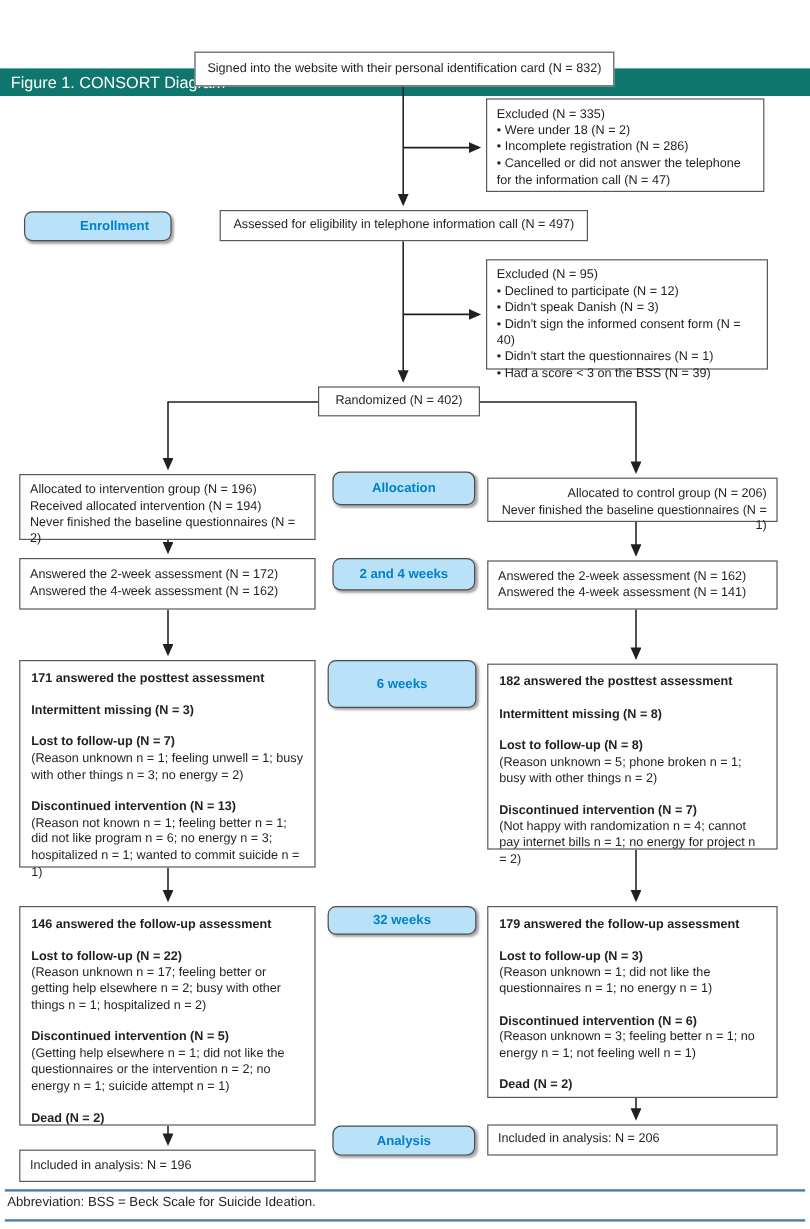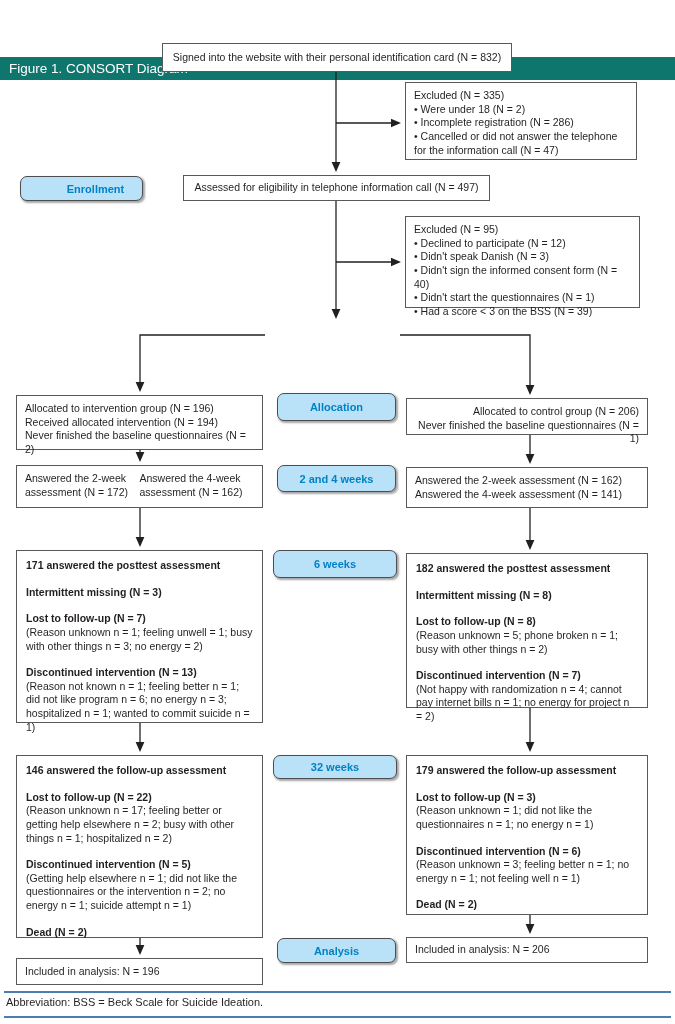--- a/index.html
+++ b/index.html
@@ -80,37 +80,40 @@
 
   <div class="box pad" style="left:405px;top:216px;width:235px;height:92px;">
     <div class="ln">Excluded (N = 95)</div>
     <div class="ln">• Declined to participate (N = 12)</div>
     <div class="ln">• Didn't speak Danish (N = 3)</div>
     <div class="ln">• Didn't sign the informed consent form (N = 40)</div>
     <div class="ln">• Didn't start the questionnaires (N = 1)</div>
     <div class="ln">• Had a score &lt; 3 on the BSS (N = 39)</div>
   </div>
 
+  <div class="box center" style="left:265px;top:322px;width:135px;height:25px;">
+    <span>Randomized (N = 402)</span>
+  </div>
 
   <div class="box pad" style="left:16px;top:395px;width:247px;height:55px;">
     <div class="ln">Allocated to intervention group (N = 196)</div>
     <div class="ln">Received allocated intervention (N = 194)</div>
     <div class="ln">Never finished the baseline questionnaires (N = 2)</div>
   </div>
 
   <div class="stage" style="left:277px;top:393px;width:119px;height:28px;">
     <span>Allocation</span>
   </div>
 
   <div class="box pad" style="left:406px;top:398px;width:242px;height:37px;text-align:right;">
     <div class="ln">Allocated to control group (N = 206)</div>
     <div class="ln">Never finished the baseline questionnaires (N = 1)</div>
   </div>
 
-  <div class="box pad" style="left:16px;top:465px;width:247px;height:43px;display:flex;flex-direction:row;justify-content:center;">
+  <div class="box pad" style="left:16px;top:465px;width:247px;height:43px;display:flex;flex-direction:column;justify-content:center;">
     <div class="ln">Answered the 2-week assessment (N = 172)</div>
     <div class="ln">Answered the 4-week assessment (N = 162)</div>
   </div>
 
   <div class="stage" style="left:277px;top:465px;width:119px;height:27px;">
     <span>2 and 4 weeks</span>
   </div>
 
   <div class="box pad" style="left:406px;top:467px;width:242px;height:41px;display:flex;flex-direction:column;justify-content:center;">
     <div class="ln">Answered the 2-week assessment (N = 162)</div>
@@ -123,21 +126,21 @@
     <div class="blk">
       <div class="b">Lost to follow-up (N = 7)</div>
       <div>(Reason unknown n = 1; feeling unwell = 1; busy with other things n = 3; no energy = 2)</div>
     </div>
     <div class="blk">
       <div class="b">Discontinued intervention (N = 13)</div>
       <div>(Reason not known n = 1; feeling better n = 1; did not like program n = 6; no energy n = 3; hospitalized n = 1; wanted to commit suicide n = 1)</div>
     </div>
   </div>
 
-  <div class="stage" style="left:273px;top:550px;width:124px;height:28px;">
+  <div class="stage" style="left:273px;top:550px;width:124px;height:40px;">
     <span>6 weeks</span>
   </div>
 
   <div class="box bigpad" style="left:406px;top:553px;width:242px;height:155px;">
     <div class="blk b">182 answered the posttest assessment</div>
     <div class="blk b">Intermittent missing (N = 8)</div>
     <div class="blk">
       <div class="b">Lost to follow-up (N = 8)</div>
       <div>(Reason unknown = 5; phone broken n = 1; busy with other things n = 2)</div>
     </div>

